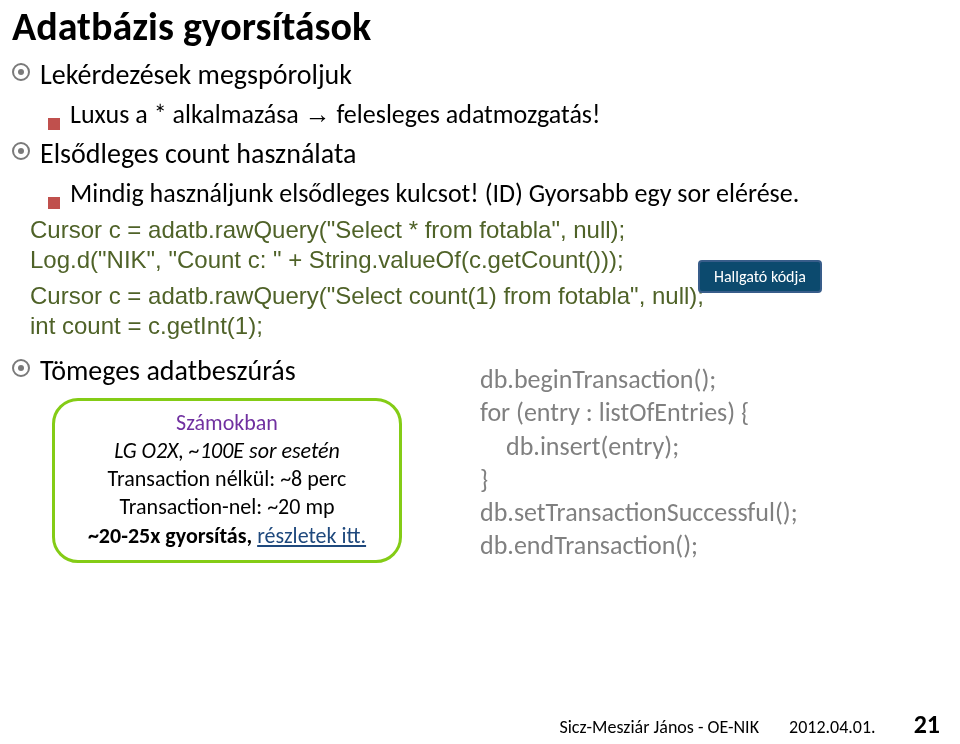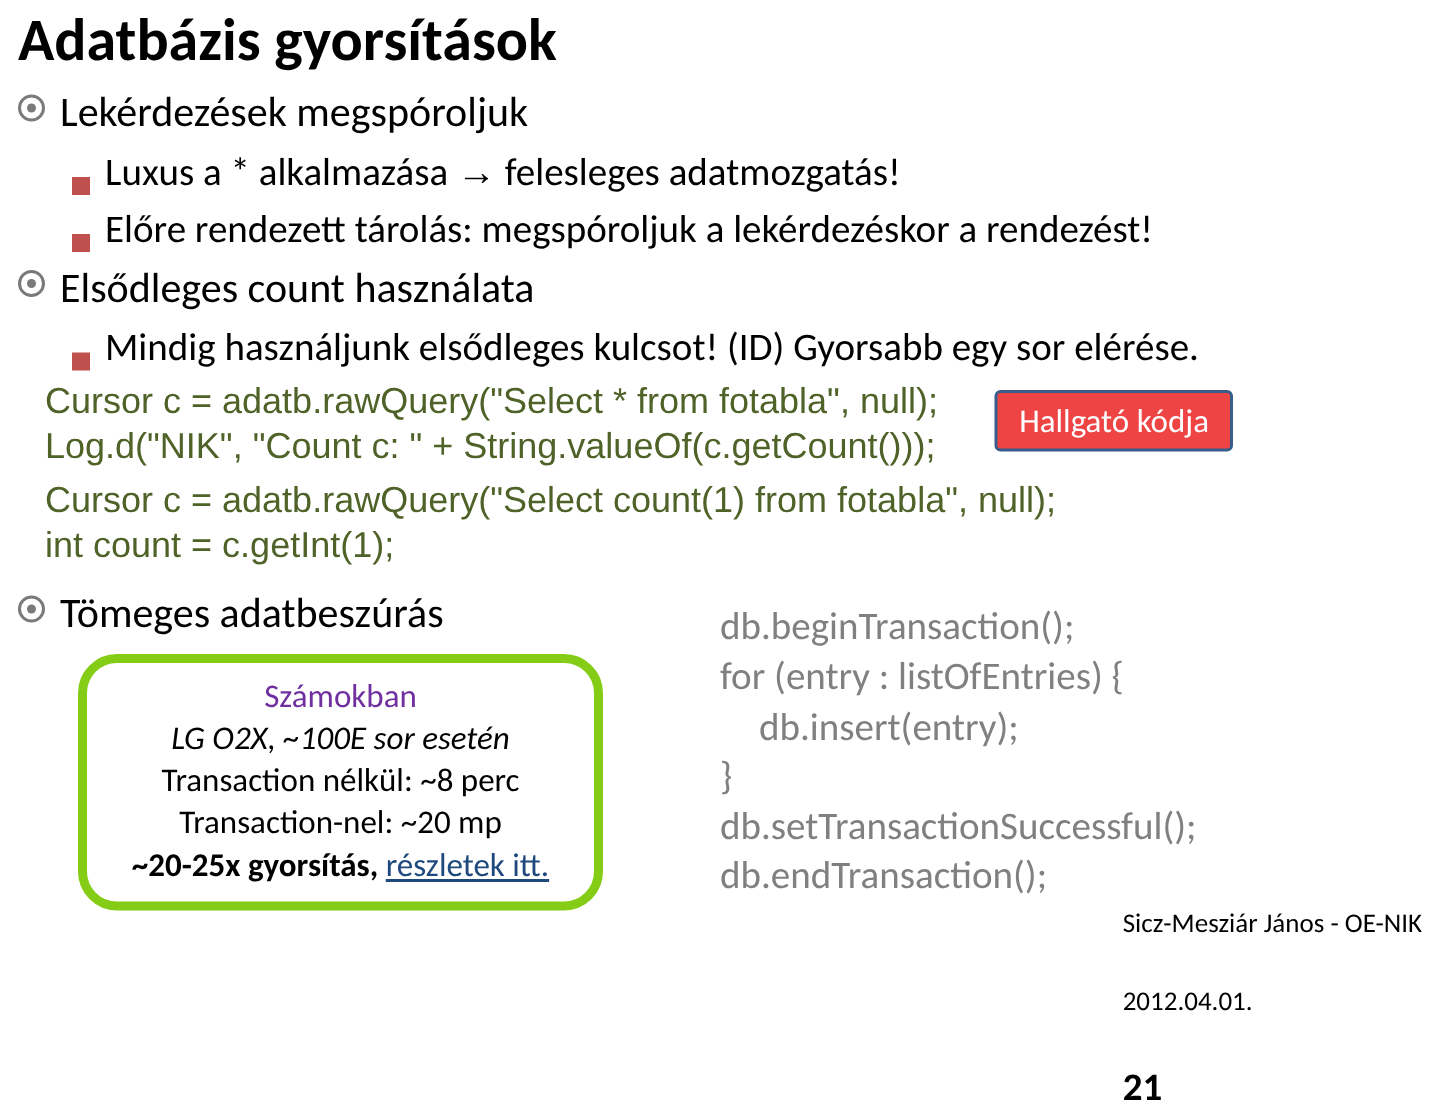--- a/index.html
+++ b/index.html
@@ -57,24 +57,24 @@
   .code-block {
     font-family: Verdana, "Segoe UI", sans-serif;
     color: #4f6228;
     font-size: 24px;
     line-height: 1.25;
     margin: 4px 0 6px 18px;
     white-space: pre-wrap;
   }
   .badge {
     position: absolute;
-    background: #ef4444;
+    background: #0c4a6e;
     color: #fff;
     padding: 5px 14px;
-    font-size: 22px;
+    font-size: 16px;
     border: 2px solid #385d8a;
     border-radius: 4px;
     right: 138px;
     top: 260px;
   }
   .lower-wrap {
     display: flex;
     margin-top: 4px;
   }
   .lower-left { flex: 0 0 50%; padding-left:0; }
@@ -82,42 +82,41 @@
     flex: 1;
     font-family: Calibri, Arial, sans-serif;
     color: #808080;
     font-size: 26px;
     line-height: 1.28;
     padding-top: 16px;
   }
   .lower-right .ind { padding-left: 26px; display:block; }
   .callout {
     width: 350px;
-    border: 6px solid #84cc16;
+    border: 3px solid #84cc16;
     border-radius: 26px;
     text-align: center;
     margin: 10px 0 0 40px;
     padding: 8px 16px 10px;
     font-size: 22px;
     line-height: 1.28;
     position: relative;
   }
   .callout .hdr { color: #7030a0; }
   .callout .it { font-style: italic; color:#000; }
   .callout .blk { color:#000; }
   .callout .link { color: #1f497d; text-decoration: underline; }
   .footer {
     position: absolute;
     bottom: 4px;
     right: 20px;
     display: flex;
     align-items: baseline;
     gap: 30px;
     font-size: 18px;
-    flex-direction: column;
   }
   .footer .pg {
     font-size: 26px;
     font-weight: bold;
     margin-left: 8px;
   }
 </style>
 </head>
 <body>
 
@@ -129,24 +128,20 @@
     <span>Lekérdezések megspóroljuk</span>
   </div>
 
   <div class="bullet lvl2">
     <span class="b-icon square"></span>
     <span class="text">
       <span>Luxus a * alkalmazása </span><span class="arrow">→</span><span> felesleges adatmozgatás!</span>
     </span>
   </div>
 
-  <div class="bullet lvl2">
-    <span class="b-icon square"></span>
-    <span class="text">Előre rendezett tárolás: megspóroljuk a lekérdezéskor a rendezést!</span>
-  </div>
 
   <div class="bullet lvl1">
     <span class="b-icon circle"></span>
     <span>Elsődleges count használata</span>
   </div>
 
   <div class="bullet lvl2">
     <span class="b-icon square"></span>
     <span class="text">Mindig használjunk elsődleges kulcsot! (ID) Gyorsabb egy sor elérése.</span>
   </div>

